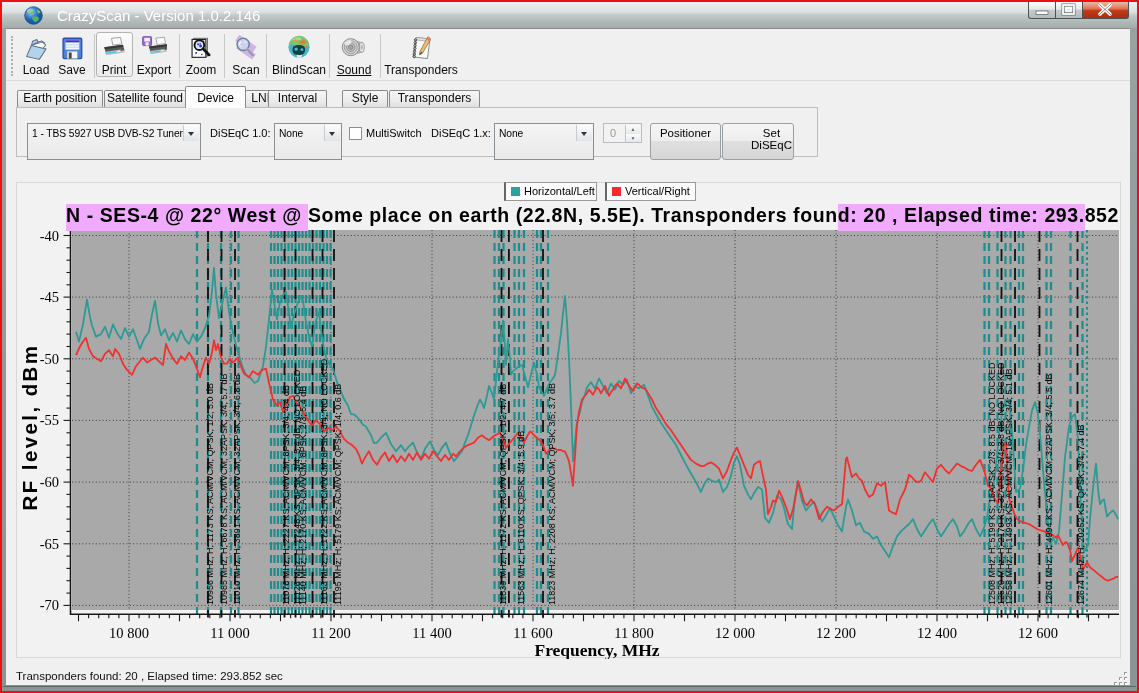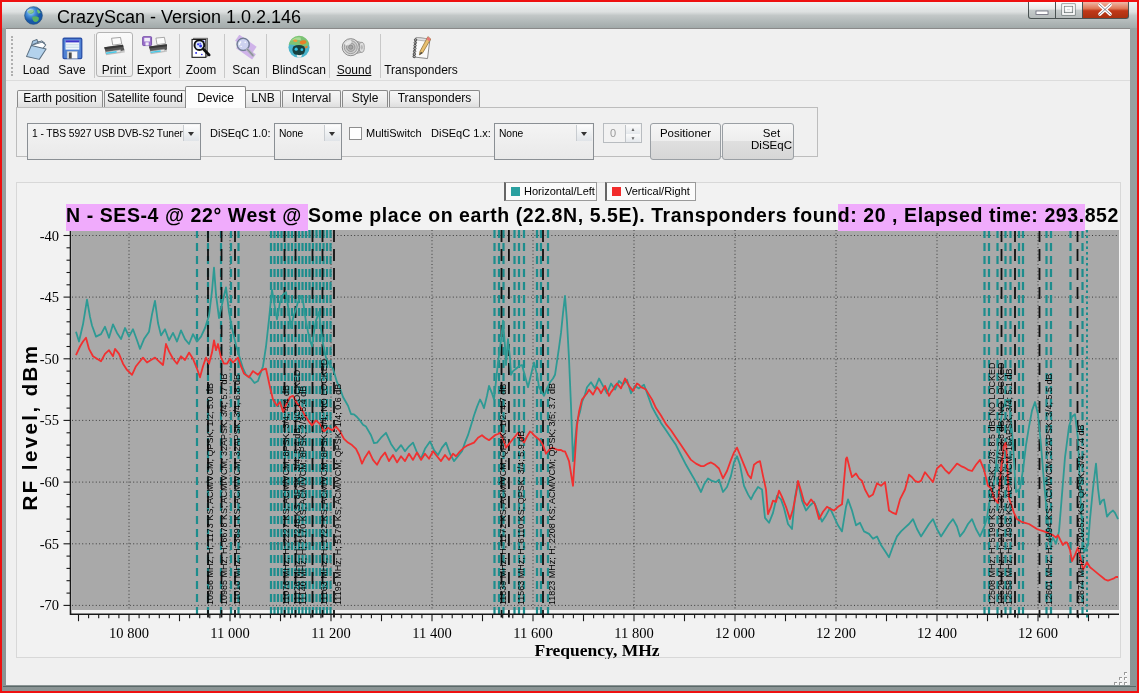--- a/index.html
+++ b/index.html
@@ -1,20 +1,20 @@
 <!DOCTYPE html>
 <html><head><meta charset="utf-8"><style>
 *{margin:0;padding:0;box-sizing:border-box;}
 html,body{width:1139px;height:693px;overflow:hidden;}
 body{font-family:"Liberation Sans", sans-serif;background:#ee1010;}
 #page{position:relative;width:1139px;height:693px;}
 .abs{position:absolute;}
 #frame{left:2px;top:2px;width:1135px;height:689px;background:linear-gradient(#9aa2a2,#8a9494);}
 #titlebar{left:2px;top:2px;width:1135px;height:26px;background:linear-gradient(180deg,#f0f2f2 0%,#dde0e0 38%,#c2c7c7 52%,#b0b7b7 78%,#a2aaaa 100%);}
-#titletxt{left:57px;top:7px;font-size:18px;color:#000000;}
+#titletxt{left:57px;top:7px;font-size:15px;color:#ffffff;}
 #globe{left:23px;top:5px;}
 .winbtn{top:2px;height:17px;border:1px solid #4a5252;border-top:none;background:linear-gradient(#fdfdfd 0%,#e6e9e9 45%,#c6cccc 50%,#b4baba 100%);}
 #btnmin{left:1028px;width:28px;border-bottom-left-radius:3px;}
 #btnmax{left:1056px;width:27px;border-left:none;}
 #btnclose{left:1083px;width:46px;border-left:none;border-bottom-right-radius:3px;background:linear-gradient(#f0b8a8 0%,#e07858 40%,#c03818 55%,#a83010 100%);}
 #client{left:6px;top:28px;width:1124px;height:657px;background:#f0f0f0;}
 #tbline{left:6px;top:28px;width:1124px;height:1px;background:#898989;}
 #toolbar{left:6px;top:29px;width:1124px;height:52px;background:#f0f0f0;border-bottom:1px solid #dcdcdc;}
 #grip{left:11px;top:36px;width:3px;height:40px;border-left:2px dotted #b0b0b0;}
 .tbitem{top:32.5px;text-align:center;font-size:12px;color:#0a0a0a;}
@@ -230,21 +230,21 @@
     </div>
     <div class="abs tbsep" style="left:94px;"></div>
     <div class="abs tbsep" style="left:179px;"></div>
     <div class="abs tbsep" style="left:224px;"></div>
     <div class="abs tbsep" style="left:266px;"></div>
     <div class="abs tbsep" style="left:329px;"></div>
     <div class="abs tbsep" style="left:380px;"></div>
     <div class="abs tab" style="left:17px;width:86px;">Earth position</div>
     <div class="abs tab" style="left:104px;width:82px;">Satellite found</div>
     <div class="abs tab" style="left:245px;width:36px;">LNB</div>
-    <div class="abs tab" style="left:282px;width:59px;">Interval</div>
+    <div class="abs tab" style="left:268px;width:59px;">Interval</div>
     <div class="abs tab" style="left:342px;width:46px;">Style</div>
     <div class="abs tab" style="left:389px;width:91px;">Transponders</div>
     <div class="abs" id="tabsel">Device</div>
     <div class="abs" id="devpanel"></div>
     <div class="abs combo" style="left:27px;width:174px;">1 - TBS 5927 USB DVB-S2 Tuner<div class="cararea">
         <div class="car"></div>
       </div></div>
     <div class="abs lbl" style="left:210px;">DiSEqC 1.0:</div>
     <div class="abs combo" style="left:274px;width:68px;">None<div class="cararea">
         <div class="car"></div>
@@ -528,20 +528,21 @@
           <text x="936.0" y="637" text-anchor="middle">12 400</text>
           <text x="1037.0" y="637" text-anchor="middle">12 600</text>
         </g>
         <text x="596" y="655" text-anchor="middle" font-family="Liberation Serif, serif" font-size="17.5px" font-weight="bold" fill="#000">Frequency, MHz</text>
         <text transform="rotate(-90 36 426)" x="36" y="426" text-anchor="middle" font-family="Liberation Sans, sans-serif" font-size="20.5px" font-weight="bold" letter-spacing="2.4" fill="#000">RF level, dBm</text>
       </svg></div>
     <div class="abs" style="left:16px;top:182px;z-index:2;"></div>
     <div class="abs legend" style="left:504px;width:93px;"><span class="lsq" style="background:#2aa0a0;"></span>Horizontal/Left</div>
     <div class="abs legend" style="left:605px;width:91px;"><span class="lsq" style="background:#f22b2b;"></span>Vertical/Right</div>
     <div class="abs" id="ctitle"><span style="position:relative;left:49px;"><span class="hl">N - SES-4 @ 22° West @ </span>Some place on earth (22.8N, 5.5E). Transponders foun<span class="hl">d: 20 , Elapsed time: 293.</span>852 sec</span></div>
+    <div class="abs" id="status">Transponders found: 20 , Elapsed time: 293.852 sec</div>
     <div class="abs" id="rgrip"><svg width="18" height="18">
         <g fill="#9a9a9a">
           <rect x="12" y="2" width="3" height="3"></rect>
           <rect x="7" y="7" width="3" height="3"></rect>
           <rect x="12" y="7" width="3" height="3"></rect>
           <rect x="2" y="12" width="3" height="3"></rect>
           <rect x="7" y="12" width="3" height="3"></rect>
           <rect x="12" y="12" width="3" height="3"></rect>
         </g>
         <g fill="#fdfdfd">

